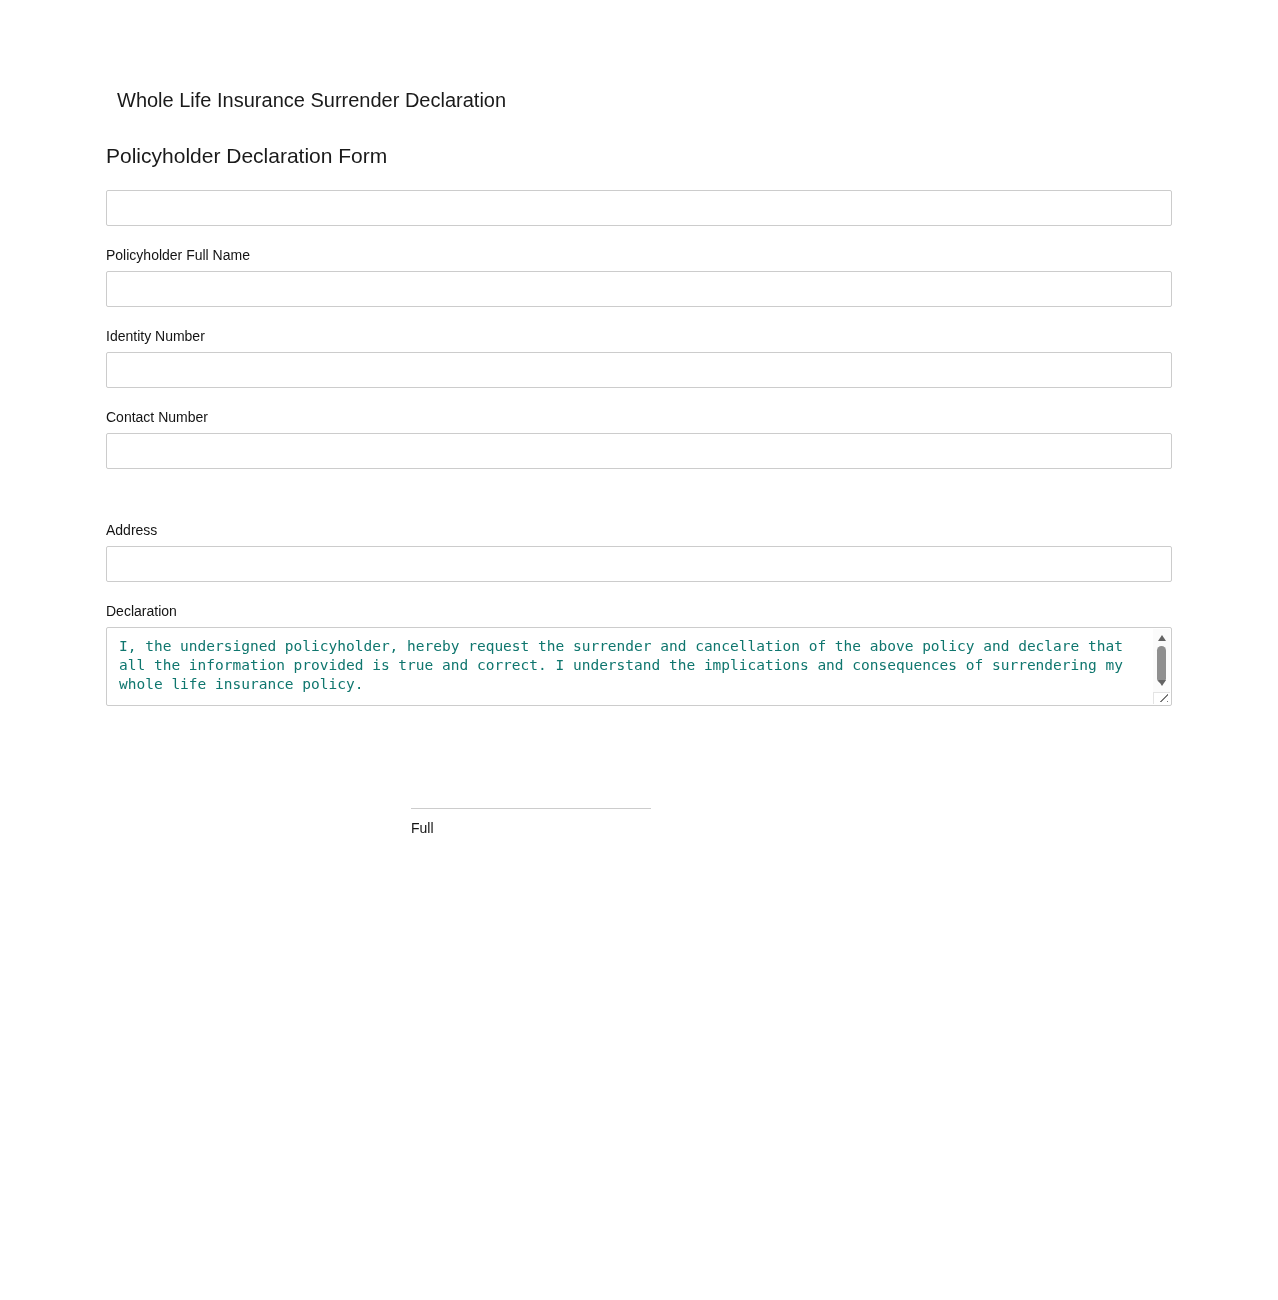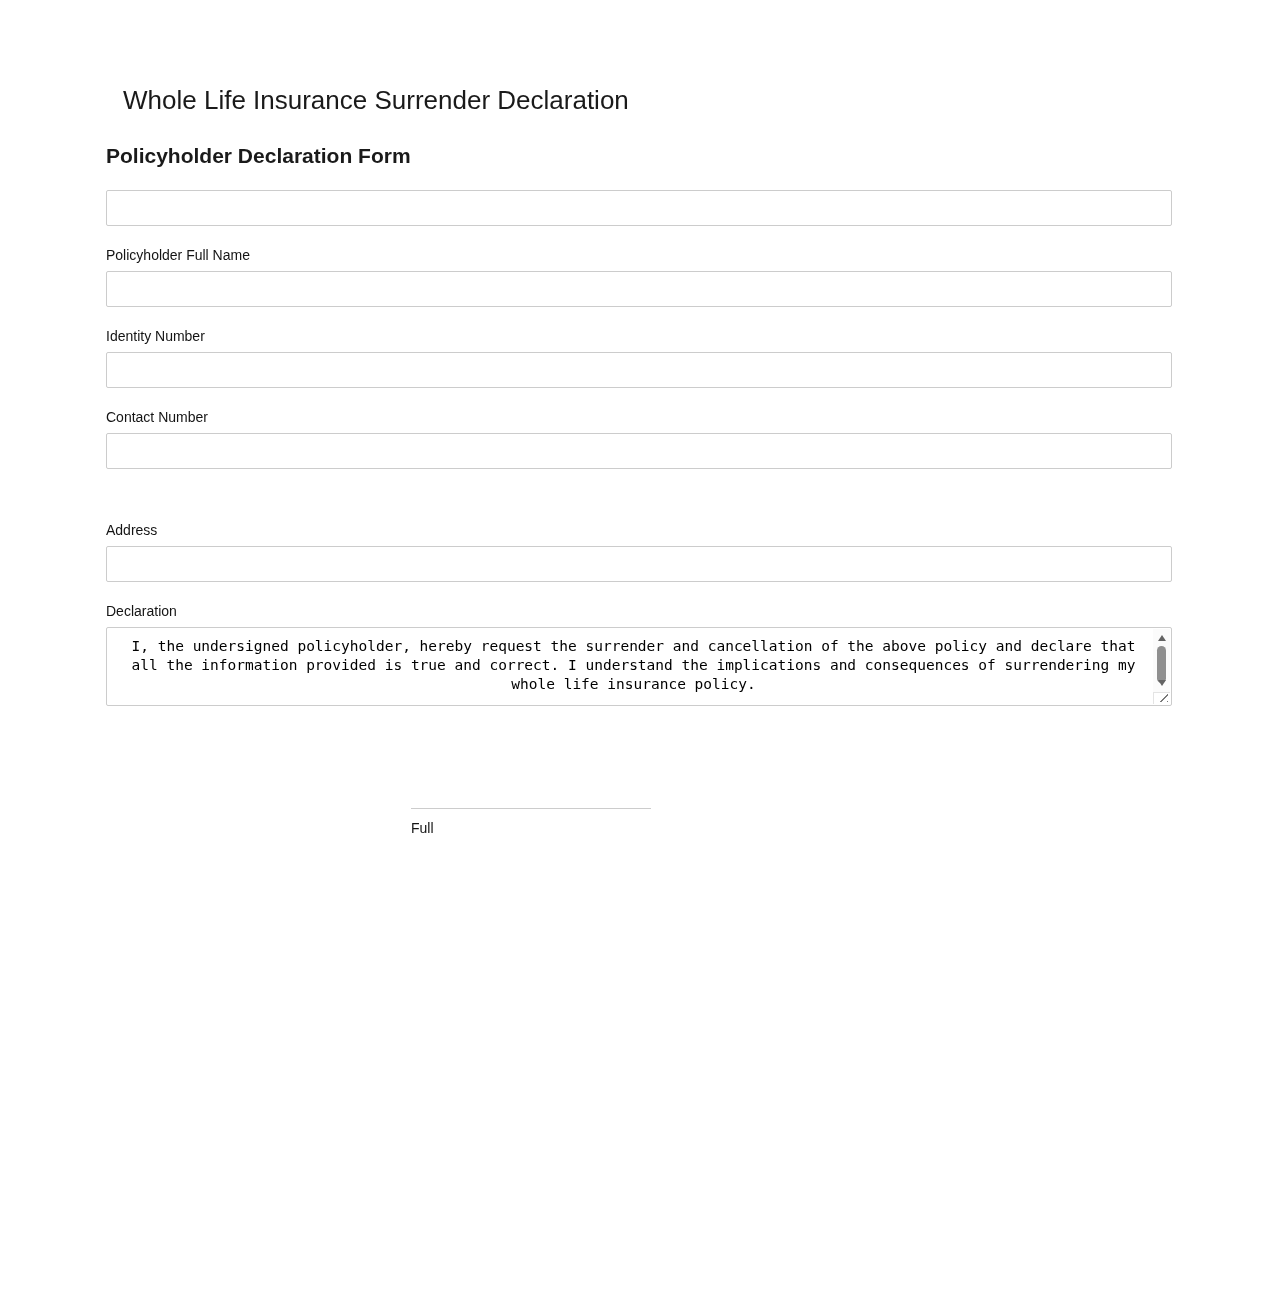--- a/index.html
+++ b/index.html
@@ -12,29 +12,29 @@
   }
   body {
     width: 1278px;
     min-height: 1300px;
   }
   .page {
     padding: 84px 106px 0 106px;
     width: 1278px;
   }
   h1.page-title {
-    font-size: 26px;
+    font-size: 20px;
     font-weight: 400;
     line-height: 33px;
-    margin: 0 0 26px 17px;
+    margin: 0 0 26px 11px;
     color: #1a1a1a;
   }
   h2.page-subtitle {
     font-size: 21px;
-    font-weight: 700;
+    font-weight: 400;
     line-height: 25px;
     margin: 0 0 22px 0;
     color: #1a1a1a;
   }
   .form-group { margin-bottom: 21px; }
   .form-group.gap-large { margin-bottom: 53px; }
   .form-group.gap-xl { margin-bottom: 34px; }
   .field-label {
     display: block;
     font-size: 14px;
@@ -78,26 +78,25 @@
     border-radius: 2px;
     background: #ffffff;
     overflow: hidden;
   }
   .decl-text {
     margin-right: 17px;
     padding: 9px 6px 0 12px;
     font-family: "DejaVu Sans Mono", "Liberation Mono", monospace;
     font-size: 14.5px;
     line-height: 19px;
-    color: #000000;
+    color: #0f766e;
     white-space: normal;
     word-wrap: break-word;
     overflow: hidden;
     height: 100%;
-    text-align: center;
   }
   .vscrollbar {
     position: absolute;
     top: 1px;
     right: 1px;
     width: 17px;
     height: calc(100% - 14px);
     background: #fbfbfb;
   }
   .sb-btn {

